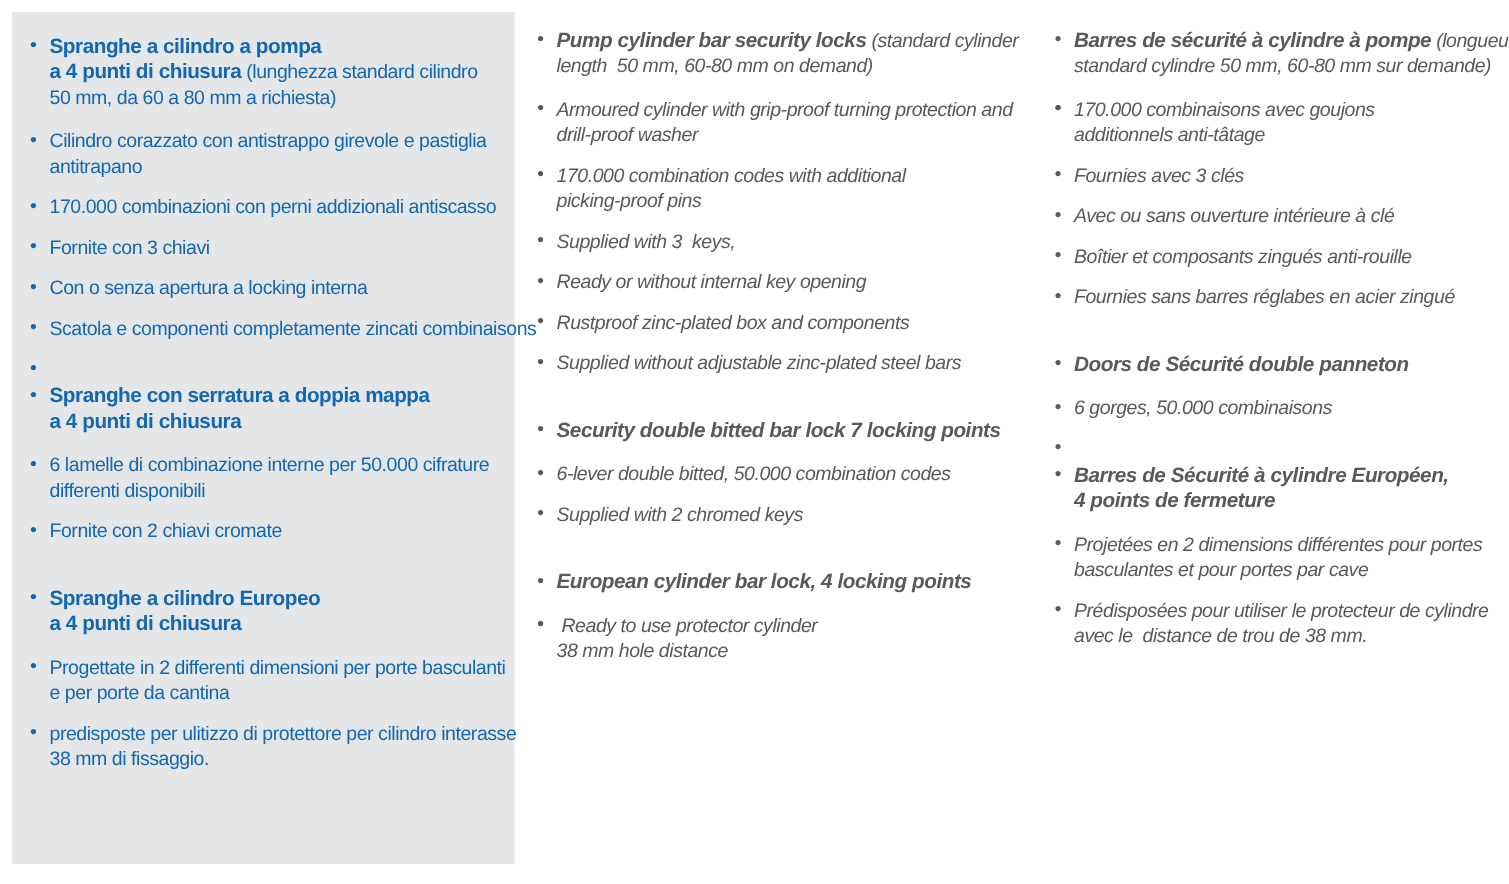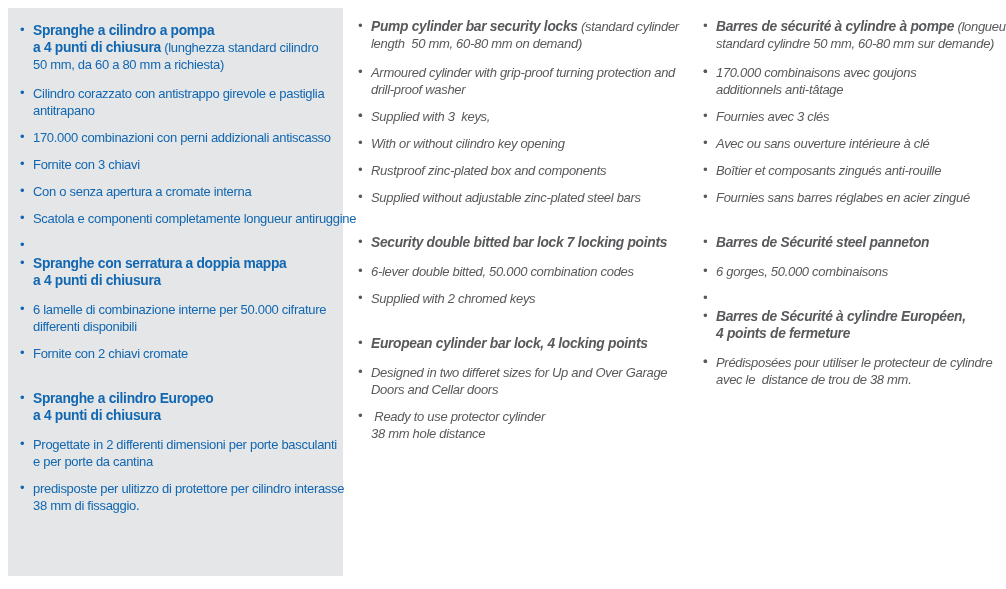--- a/index.html
+++ b/index.html
@@ -53,22 +53,22 @@
   <div class="panel">
     <div class="col col-it">
         <div class="section">
           <div class="item heading"><span class="bullet">•</span><span class="bseg">Spranghe a cilindro a pompa
 a 4 punti di chiusura</span><span class="rseg"> (lunghezza standard cilindro
 50 mm, da 60 a 80 mm a richiesta)</span></div>
           <div class="item"><span class="bullet">•</span><span class="rseg">Cilindro corazzato con antistrappo girevole e pastiglia
 antitrapano</span></div>
           <div class="item"><span class="bullet">•</span><span class="rseg">170.000 combinazioni con perni addizionali antiscasso</span></div>
           <div class="item"><span class="bullet">•</span><span class="rseg">Fornite con 3 chiavi</span></div>
-          <div class="item"><span class="bullet">•</span><span class="rseg">Con o senza apertura a cromate interna</span></div>
-          <div class="item"><span class="bullet">•</span><span class="rseg">Scatola e componenti completamente longueur antiruggine</span></div>
+          <div class="item"><span class="bullet">•</span><span class="rseg">Con o senza apertura a locking interna</span></div>
+          <div class="item"><span class="bullet">•</span><span class="rseg">Scatola e componenti completamente zincati combinaisons</span></div>
           <div class="item"><span class="bullet">•</span></div>
         </div>
         <div class="section">
           <div class="item heading"><span class="bullet">•</span><span class="bseg">Spranghe con serratura a doppia mappa
 a 4 punti di chiusura</span></div>
           <div class="item"><span class="bullet">•</span><span class="rseg">6 lamelle di combinazione interne per 50.000 cifrature
 differenti disponibili</span></div>
           <div class="item"><span class="bullet">•</span><span class="rseg">Fornite con 2 chiavi cromate</span></div>
         </div>
         <div class="section">
@@ -80,57 +80,58 @@
 38 mm di fissaggio.</span></div>
         </div>
       </div>
   </div>
   <div class="col col-en">
       <div class="section">
         <div class="item heading"><span class="bullet">•</span><span class="bseg">Pump cylinder bar security locks</span><span class="rseg"> (standard cylinder
 length  50 mm, 60-80 mm on demand)</span></div>
         <div class="item"><span class="bullet">•</span><span class="rseg">Armoured cylinder with grip-proof turning protection and
 drill-proof washer</span></div>
-        <div class="item"><span class="bullet">•</span></div>
+        <div class="item"><span class="bullet">•</span><span class="rseg">170.000 combination codes with additional
+picking-proof pins</span></div>
         <div class="item"><span class="bullet">•</span><span class="rseg">Supplied with 3  keys,</span></div>
-        <div class="item"><span class="bullet">•</span><span class="rseg">With or without cilindro key opening</span></div>
+        <div class="item"><span class="bullet">•</span><span class="rseg">Ready or without internal key opening</span></div>
         <div class="item"><span class="bullet">•</span><span class="rseg">Rustproof zinc-plated box and components</span></div>
         <div class="item"><span class="bullet">•</span><span class="rseg">Supplied without adjustable zinc-plated steel bars</span></div>
       </div>
       <div class="section">
         <div class="item heading"><span class="bullet">•</span><span class="bseg">Security double bitted bar lock 7 locking points</span></div>
         <div class="item"><span class="bullet">•</span><span class="rseg">6-lever double bitted, 50.000 combination codes</span></div>
         <div class="item"><span class="bullet">•</span><span class="rseg">Supplied with 2 chromed keys</span></div>
       </div>
       <div class="section">
         <div class="item heading"><span class="bullet">•</span><span class="bseg">European cylinder bar lock, 4 locking points</span></div>
-        <div class="item"><span class="bullet">•</span><span class="rseg">Designed in two differet sizes for Up and Over Garage
-Doors and Cellar doors</span></div>
+        <div class="item"><span class="bullet">•</span></div>
         <div class="item"><span class="bullet">•</span><span class="rseg"> Ready to use protector cylinder
 38 mm hole distance</span></div>
       </div>
     </div>
   <div class="col col-fr">
       <div class="section">
         <div class="item heading"><span class="bullet">•</span><span class="bseg">Barres de sécurité à cylindre à pompe</span><span class="rseg"> (longueur
 standard cylindre 50 mm, 60-80 mm sur demande)</span></div>
         <div class="item"><span class="bullet">•</span></div>
         <div class="item"><span class="bullet">•</span><span class="rseg">170.000 combinaisons avec goujons
 additionnels anti-tâtage</span></div>
         <div class="item"><span class="bullet">•</span><span class="rseg">Fournies avec 3 clés</span></div>
         <div class="item"><span class="bullet">•</span><span class="rseg">Avec ou sans ouverture intérieure à clé</span></div>
         <div class="item"><span class="bullet">•</span><span class="rseg">Boîtier et composants zingués anti-rouille</span></div>
         <div class="item"><span class="bullet">•</span><span class="rseg">Fournies sans barres réglabes en acier zingué</span></div>
       </div>
       <div class="section">
-        <div class="item heading"><span class="bullet">•</span><span class="bseg">Barres de Sécurité steel panneton</span></div>
+        <div class="item heading"><span class="bullet">•</span><span class="bseg">Doors de Sécurité double panneton</span></div>
         <div class="item"><span class="bullet">•</span><span class="rseg">6 gorges, 50.000 combinaisons</span></div>
         <div class="item"><span class="bullet">•</span></div>
       </div>
       <div class="section">
         <div class="item heading"><span class="bullet">•</span><span class="bseg">Barres de Sécurité à cylindre Européen,
 4 points de fermeture</span></div>
-        <div class="item"><span class="bullet">•</span></div>
+        <div class="item"><span class="bullet">•</span><span class="rseg">Projetées en 2 dimensions différentes pour portes
+basculantes et pour portes par cave</span></div>
         <div class="item"><span class="bullet">•</span><span class="rseg">Prédisposées pour utiliser le protecteur de cylindre
 avec le  distance de trou de 38 mm.</span></div>
       </div>
     </div>
 </div>
 
 </body></html>

